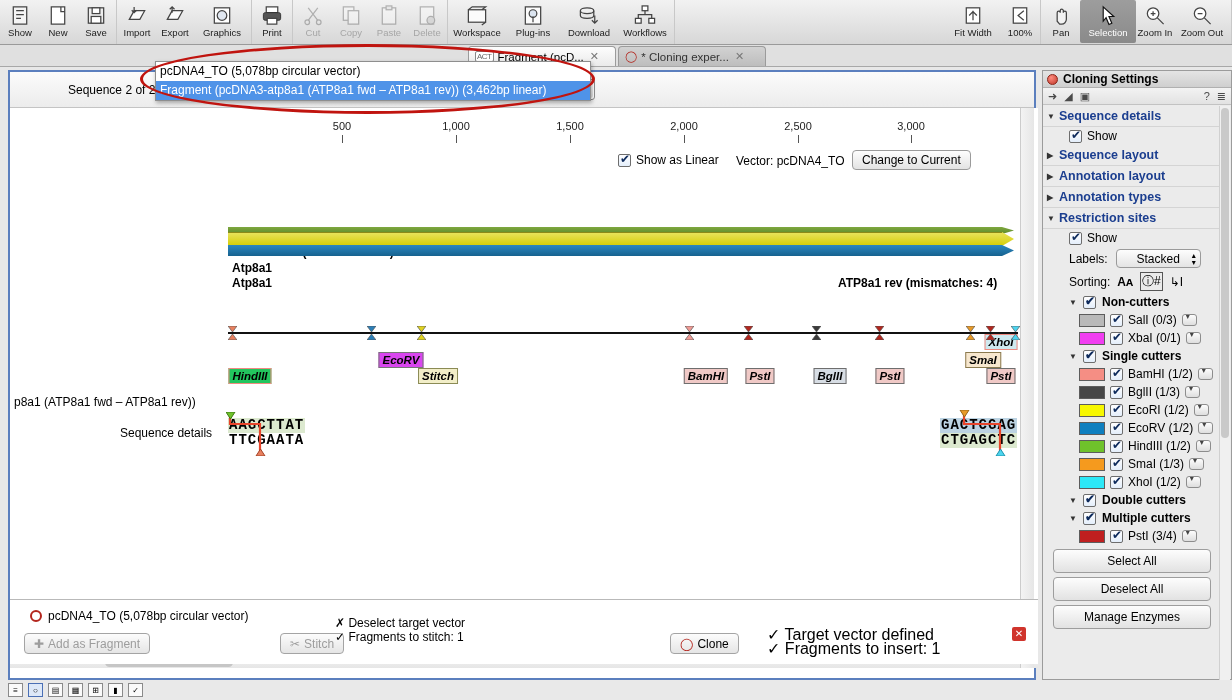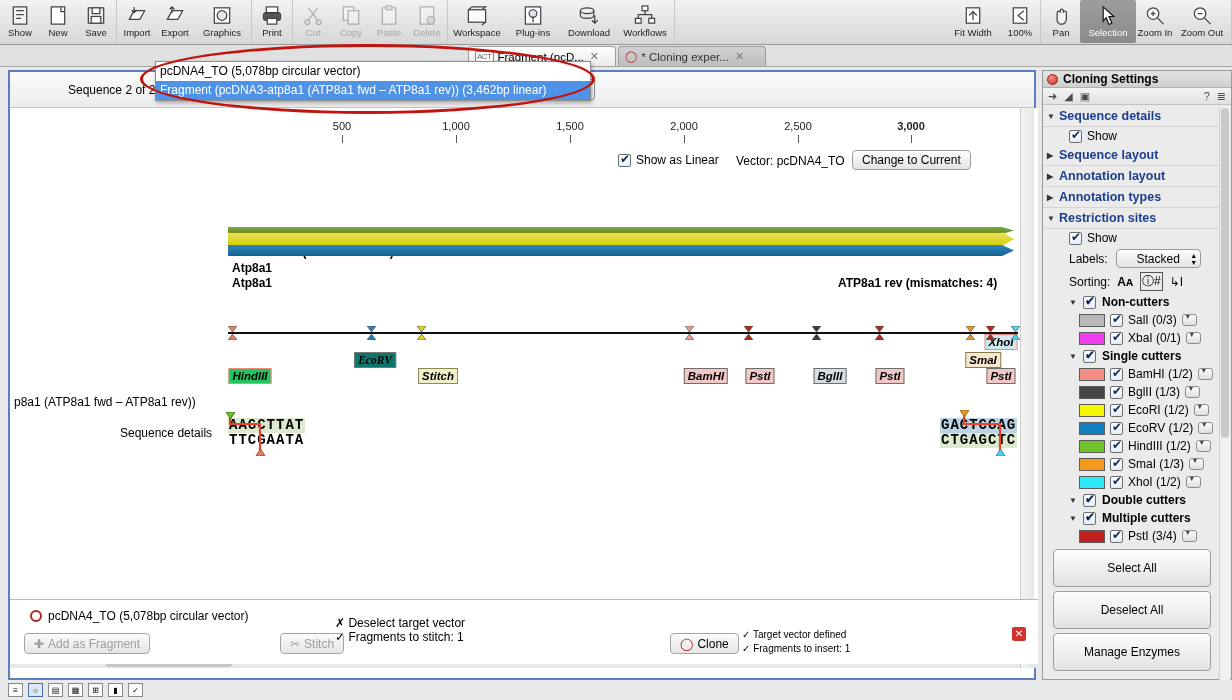--- a/index.html
+++ b/index.html
@@ -161,21 +161,21 @@
   .gbtn {
     display:flex; align-items:center; gap:4px; height:21px; padding:0 9px;
     background:linear-gradient(#fcfcfc,#e5e5e5); border:1px solid #a4a4a4;
     border-radius:4px; font-size:12px;
   }
   .gbtn.dis { color:#9d9d9d; }
   #addfrag { position:absolute; left:14px; top:33px; }
   #stitchbtn { position:absolute; left:270px; top:33px; }
   #stitchstat { position:absolute; left:325px; top:16px; font-size:12px; line-height:14px;}
   #clonebtn { position:absolute; left:660px; top:33px; }
-  #clonestat { position:absolute; left:732px; top:28px; font-size:10px; line-height:14px;}
+  #clonestat { position:absolute; left:757px; top:28px; font-size:16px; line-height:14px;}
   #closebadge { position:absolute; right:12px; top:27px; width:14px;height:14px;
                 background:#d0342c; border-radius:2px; color:#fff; font-size:10px;
                 text-align:center; line-height:14px; }
 
   
   #sidebar {
     position:absolute; left:1042px; top:70px; width:190px; height:610px;
     background:#ebebeb; border:1px solid #9b9b9b;
   }
   #sb-title {
@@ -205,21 +205,21 @@
   .mini { width:15px;height:12px; border:1px solid #8d8d8d; border-radius:3px;
           background:linear-gradient(#fdfdfd,#dedede); position:relative; flex:0 0 auto;}
   .mini:after { content:"\25BE"; position:absolute; left:3px; top:-3px; font-size:8px; color:#444;}
   .selbox {
     display:flex; align-items:center; justify-content:center; position:relative;
     height:19px; width:85px; font-size:12px;
     background:linear-gradient(#fdfdfd,#e4e4e4); border:1px solid #9a9a9a; border-radius:4px;
   }
   .selbox .ar { position:absolute; right:4px; font-size:8px; line-height:7px; }
   .sbbtn {
-    margin:4px 10px 0 10px; height:38px; display:flex; align-items:center; justify-content:center;
+    margin:4px 10px 0 10px; height:24px; display:flex; align-items:center; justify-content:center;
     background:linear-gradient(#fdfdfd,#e2e2e2); border:1px solid #9d9d9d; border-radius:4px;
     font-size:12px;
   }
   #sb-scroll { position:absolute; right:1px; top:35px; width:11px; height:575px;
                background:#f0f0f0; border-left:1px solid #d0d0d0;}
   #sb-scroll .thumb { position:absolute; left:1px; top:2px; width:8px; height:330px;
                background:#c9c9c9; border-radius:4px;}
 
   
   #iconstrip { position:absolute; left:0; bottom:0; width:1232px; height:20px;
@@ -488,21 +488,21 @@
         <div class="rlab" style="left: 332px;">500</div>
         <div class="rtick" style="left: 332px;"></div>
         <div class="rlab" style="left: 446px;">1,000</div>
         <div class="rtick" style="left: 446px;"></div>
         <div class="rlab" style="left: 560px;">1,500</div>
         <div class="rtick" style="left: 560px;"></div>
         <div class="rlab" style="left: 674px;">2,000</div>
         <div class="rtick" style="left: 674px;"></div>
         <div class="rlab" style="left: 788px;">2,500</div>
         <div class="rtick" style="left: 788px;"></div>
-        <div class="rlab" style="left: 901px; font-weight: bold;">3,000</div>
+        <div class="rlab" style="left: 901px;">3,000</div>
         <div class="rtick" style="left: 901px;"></div>
       </div>
 
     <div id="ann-labels">
         <div class="annlab" style="left: 222px; top: 137px;">ATP8a1 fwd (mismatches: 6)</div>
         <div class="annlab" style="left: 222px; top: 153px;">Atp8a1</div>
         <div class="annlab" style="left: 222px; top: 168px;">Atp8a1</div>
         <div class="annlab" style="left: 828px; top: 168px;">ATP8a1 rev (mismatches: 4)</div>
       </div>
 
@@ -528,21 +528,21 @@
     <div id="sites">
         <div class="rsite">
           <div class="box" style="left:240px;top:260px;border-color:#f08a80;background:#22c55e;">HindIII</div>
           <div class="stem" style="left:222px;top:277px;height:-51px;background:#f0614f;"></div>
           <svg class="mk" style="left:222px;top:218px;" viewBox="0 0 9 14">
             <polygon points="0,0 9,0 4.5,6" fill="#e8805f" stroke="#555" stroke-width="0.7"></polygon>
             <polygon points="0,14 9,14 4.5,8" fill="#e8805f" stroke="#555" stroke-width="0.7"></polygon>
           </svg>
         </div>
         <div class="rsite">
-          <div class="box" style="left:365px;top:244px;border-color:#777;background:#0f766e;font-family:Liberation Serif, serif;">EcoRV</div>
+          <div class="box" style="left:391px;top:244px;border-color:#777;background:#d946ef;">EcoRV</div>
           <div class="stem" style="left:361px;top:261px;height:-35px;background:#666;"></div>
           <svg class="mk" style="left:361px;top:218px;" viewBox="0 0 9 14">
             <polygon points="0,0 9,0 4.5,6" fill="#2b7fb8" stroke="#555" stroke-width="0.7"></polygon>
             <polygon points="0,14 9,14 4.5,8" fill="#2b7fb8" stroke="#555" stroke-width="0.7"></polygon>
           </svg>
         </div>
         <div class="rsite">
           <div class="box" style="left:428px;top:260px;border-color:#8b8b55;background:#f2eec8;">Stitch</div>
           <div class="stem" style="left:411px;top:277px;height:-51px;background:#666;"></div>
           <svg class="mk" style="left:411px;top:218px;" viewBox="0 0 9 14">

